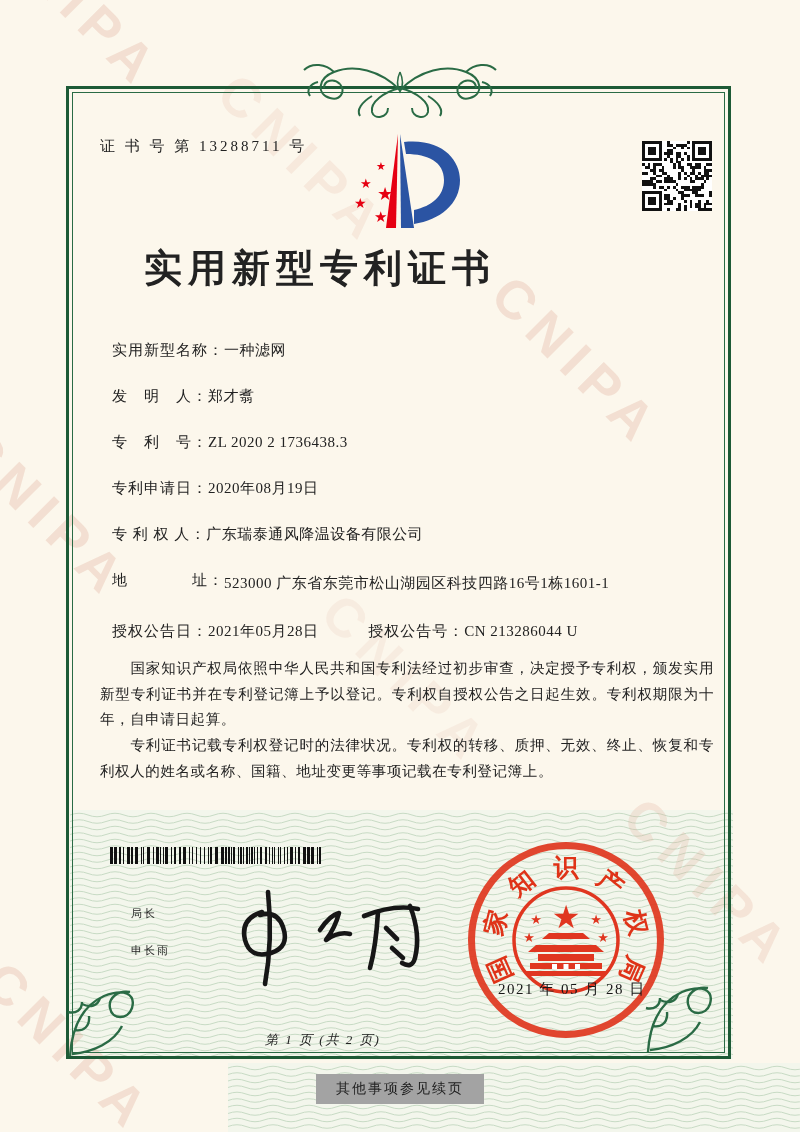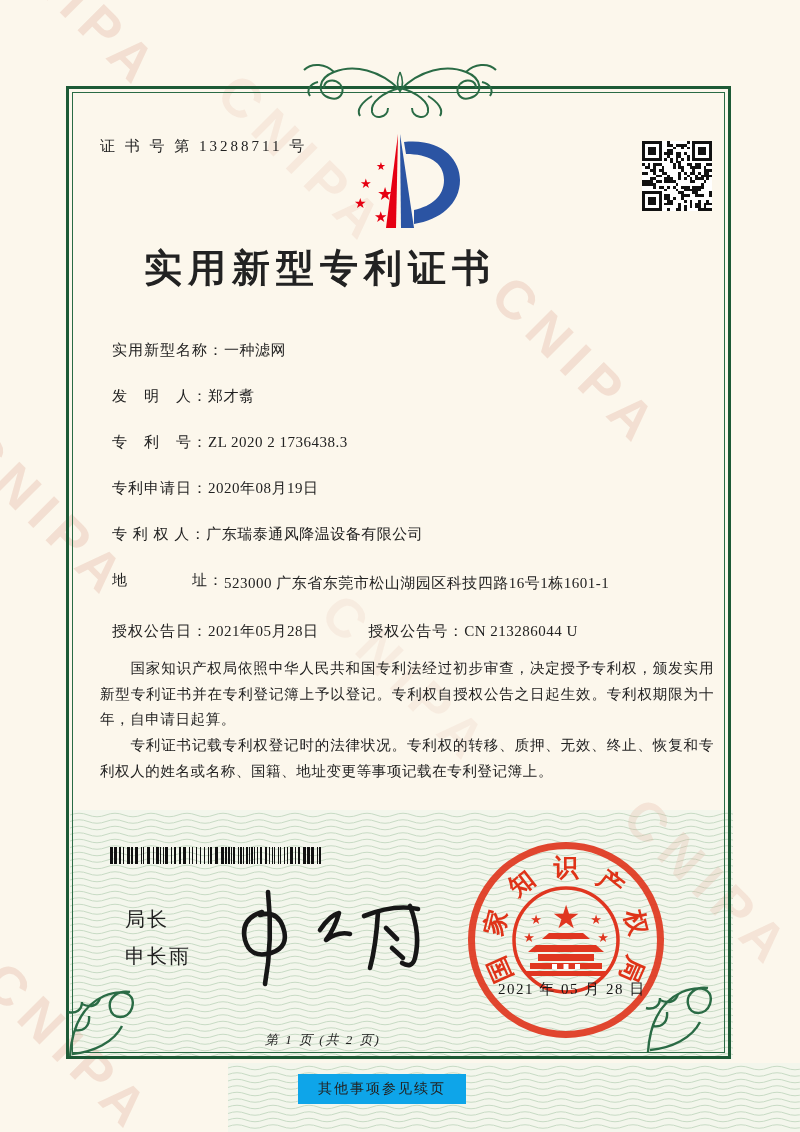--- a/index.html
+++ b/index.html
@@ -31,38 +31,38 @@
   .flabel{letter-spacing:1px;margin-top:13px;}
   .fvalue{letter-spacing:0.5px;}
   .addr-lines{display:inline-block;vertical-align:top;line-height:25px;white-space:normal;width:505px;}
 
   .bodytext{position:absolute;left:100px;top:656px;width:614px;z-index:3;
       font-size:14.5px;line-height:25.7px;text-align:justify;letter-spacing:0.6px;}
   .bodytext p{margin:0;text-indent:2.1em;}
 
   .barcode{position:absolute;left:110px;top:847px;z-index:3;}
 
-  .sig-label{position:absolute;left:125px;font-size:20px;z-index:3;
+  .sig-label{position:absolute;left:131px;font-size:11px;z-index:3;
       font-family:"Liberation Sans",sans-serif;letter-spacing:2px;}
   .sig-svg{position:absolute;left:232px;top:878px;z-index:3;}
 
   
   .seal{position:absolute;left:466px;top:840px;width:200px;height:200px;z-index:4;}
   .seal-ring{position:absolute;left:2px;top:2px;width:182px;height:182px;
       border:7px solid rgba(224,54,30,0.92);border-radius:50%;}
   .sc{position:absolute;left:50%;top:50%;width:28px;height:28px;margin:-14px 0 0 -14px;
       text-align:center;font-size:25px;font-weight:bold;color:#df3318;line-height:28px;}
   .seal-emblem{position:absolute;left:40px;top:40px;}
   .seal-date{position:absolute;left:498px;top:980px;z-index:5;font-size:15px;
       letter-spacing:1.5px;color:#171717;}
 
   .page-info{position:absolute;left:0;top:1031px;width:646px;text-align:center;
       font-size:13px;letter-spacing:2px;z-index:3;font-style:italic;}
-  .note-box{position:absolute;left:298px;top:1074px;width:168px;height:30px;
-      background:#0ea5e9;z-index:3;text-align:center;line-height:30px;
+  .note-box{position:absolute;left:316px;top:1074px;width:168px;height:30px;
+      background:#a3a3a3;z-index:3;text-align:center;line-height:30px;
       font-size:14px;letter-spacing:2px;}
 
   .ornament{position:absolute;z-index:3;pointer-events:none;}
 </style>
 </head>
 <body>
 
 <div class="wavebox" style="left:70px;top:810px;width:663px;height:249px;">
   <svg class="waves" width="663" height="249" viewBox="0 0 663 249">
       <path d="M0 5 q9 -3.5 18 0 t18 0 q9 -3.5 18 0 t18 0 q9 -3.5 18 0 t18 0 q9 -3.5 18 0 t18 0 q9 -3.5 18 0 t18 0 q9 -3.5 18 0 t18 0 q9 -3.5 18 0 t18 0 q9 -3.5 18 0 t18 0 q9 -3.5 18 0 t18 0 q9 -3.5 18 0 t18 0 q9 -3.5 18 0 t18 0 q9 -3.5 18 0 t18 0 q9 -3.5 18 0 t18 0 q9 -3.5 18 0 t18 0 q9 -3.5 18 0 t18 0 q9 -3.5 18 0 t18 0 q9 -3.5 18 0 t18 0 q9 -3.5 18 0 t18 0 q9 -3.5 18 0 t18 0" fill="none" stroke="#c8dbc5" stroke-width="1"></path>

